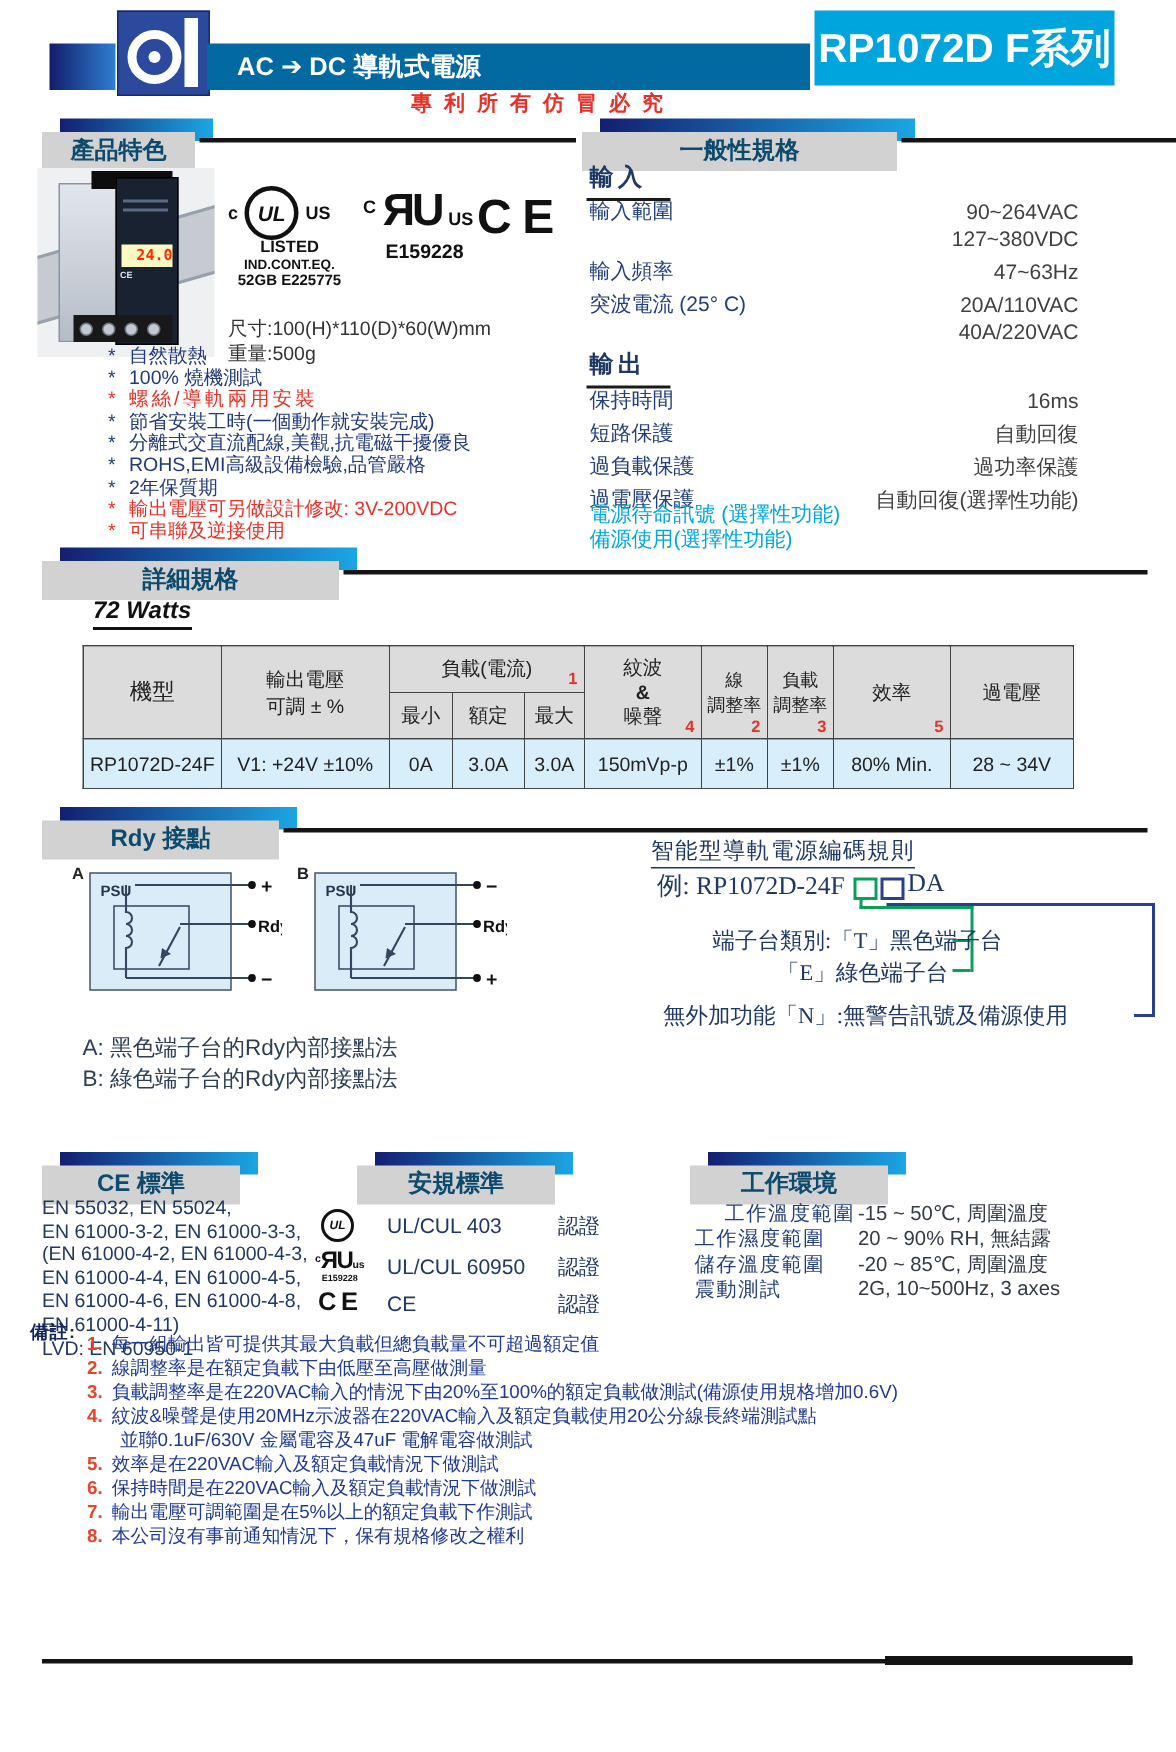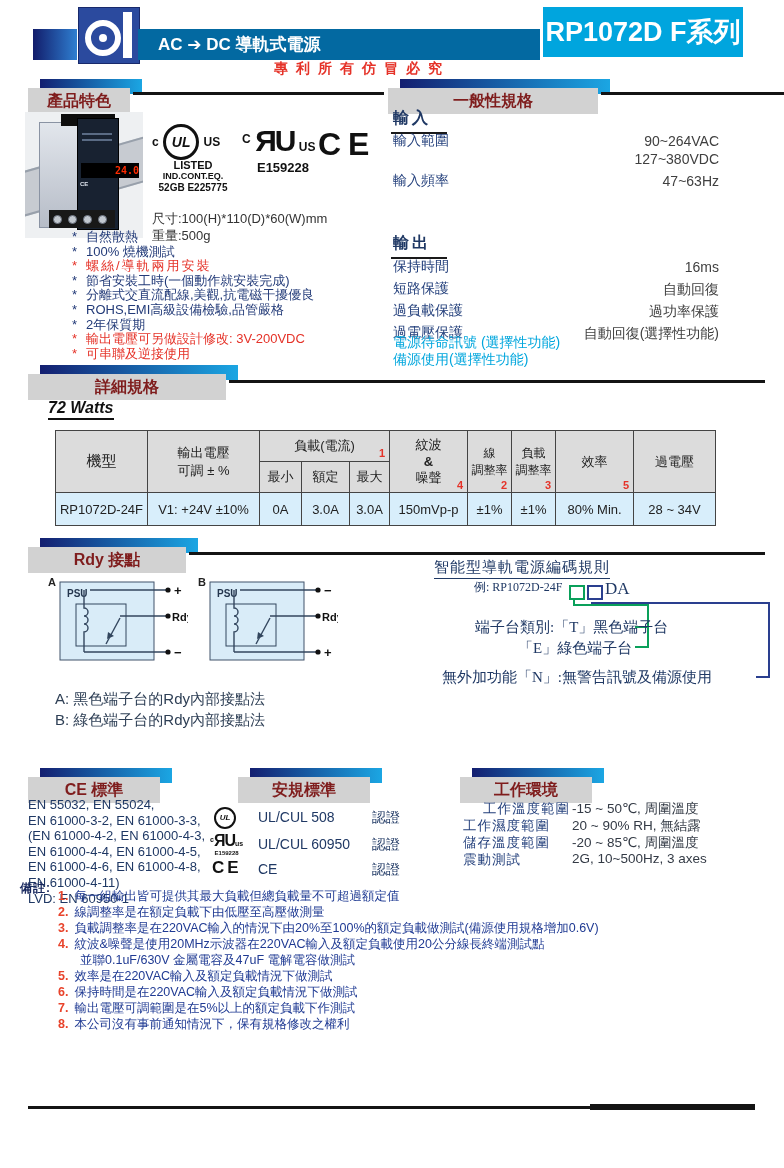--- a/index.html
+++ b/index.html
@@ -17,31 +17,31 @@
               color:#fff;font-weight:bold;font-size:17px;line-height:31px;padding-left:20px;box-sizing:border-box;}
   .series-banner{position:absolute;left:543px;top:7px;width:200px;height:50px;background:#00a5de;
                  color:#fff;font-weight:bold;font-size:27px;line-height:50px;text-align:center;}
   .patent{position:absolute;left:137px;top:60px;width:450px;text-align:center;color:#e53228;
           font-weight:bold;font-size:14px;letter-spacing:8px;}
   
   .sec{position:absolute;height:36px;}
   .sec-bar{position:absolute;left:12px;top:0;width:100%;height:15px;
            background:linear-gradient(90deg,#141f70,#1ba6e3);}
   .sec-box{position:absolute;left:0;top:9px;width:100%;height:26px;background:#d2d2d2;
-           text-align:center;font-weight:bold;font-size:16px;line-height:26px;color:#7f1d1d;}
+           text-align:center;font-weight:bold;font-size:16px;line-height:26px;color:#0c4a6e;}
   .hline{position:absolute;height:3px;background:#141414;}
   
   .photo{position:absolute;left:25px;top:112px;width:118px;height:126px;background:#eef0f2;overflow:hidden;}
   .rail{position:absolute;left:-14px;top:42px;width:150px;height:40px;background:#c7cbd1;
         border-top:2px solid #98a0ab;border-bottom:2px solid #98a0ab;transform:rotate(-16deg);}
   .psu-body{position:absolute;left:14px;top:10px;width:60px;height:104px;
             background:linear-gradient(180deg,#e2e6ec,#b6bcc7);border:1px solid #8a93a3;}
   .psu-panel{position:absolute;left:52px;top:6px;width:40px;height:110px;background:#182231;border:1px solid #000;}
   .psu-line{position:absolute;left:4px;width:30px;height:2px;background:#5a6b84;}
-  .psu-display{position:absolute;left:3px;top:44px;width:58px;height:15px;background:#000000;color:#ff2b00;
+  .psu-display{position:absolute;left:3px;top:44px;width:34px;height:15px;background:#fef9c3;color:#ff2b00;
                font-family:"DejaVu Sans Mono",monospace;font-weight:bold;font-size:10px;line-height:15px;text-align:right;}
   .psu-ce{position:absolute;left:2px;top:4px;color:#dfe5ee;font-size:6px;font-weight:bold;}
   .term-top{position:absolute;left:36px;top:2px;width:54px;height:12px;background:#0d0d0d;}
   .term-bot{position:absolute;left:24px;top:98px;width:66px;height:18px;background:#181818;}
   .screw{position:absolute;top:5px;width:7px;height:7px;border-radius:50%;background:#c2c8cf;border:1px solid #6b7280;}
   
   .cert-c{font-size:12px;font-weight:bold;color:#111;}
   .ul-circle{display:inline-block;width:30px;height:30px;border:3px solid #111;border-radius:50%;
              text-align:center;line-height:30px;font-weight:bold;font-style:italic;font-size:14px;color:#111;vertical-align:middle;}
   .cert-lines{position:absolute;font-weight:bold;color:#111;text-align:center;}
@@ -55,36 +55,36 @@
   .dim-text{position:absolute;font-size:13px;color:#333;}
   
   .sub-title{position:absolute;font-weight:bold;font-size:16px;color:#1f3864;
              border-bottom:2px solid #1a1a1a;padding:0 16px 3px 2px;letter-spacing:3px;}
   .gen-rows{position:absolute;width:326px;}
   .gen-row{display:flex;justify-content:space-between;align-items:flex-start;margin-bottom:4px;}
   .gen-label{font-size:14px;color:#24407c;white-space:nowrap;}
   .gen-vals{text-align:right;font-size:14px;color:#404040;line-height:18px;}
   .opt-line{position:absolute;font-size:14px;color:#00a6dd;white-space:nowrap;}
   
-  .watts{position:absolute;left:48px;top:399px;font-size:16px;font-weight:bold;font-style:italic;
+  .watts{position:absolute;left:62px;top:399px;font-size:16px;font-weight:bold;font-style:italic;
          color:#111;border-bottom:2px solid #111;padding-bottom:1px;}
   table.spec{position:absolute;left:55px;top:430px;border-collapse:collapse;table-layout:fixed;width:660px;}
   table.spec th, table.spec td{border:1px solid #444;text-align:center;vertical-align:middle;
          font-size:13px;color:#222;position:relative;padding:1px 0;}
   table.spec th{background:#dcdcdc;font-weight:normal;height:28px;}
   table.spec td{background:#d8eefb;height:30px;}
   .sup{position:absolute;right:4px;bottom:1px;color:#e53228;font-size:11px;font-weight:bold;}
   
   .rdy-caption{position:absolute;font-size:15px;color:#2e3f55;line-height:21px;white-space:nowrap;}
   
   .coding{position:absolute;left:430px;top:558px;width:354px;height:130px;
           font-family:"Liberation Serif","DejaVu Serif",serif;color:#1f3864;}
   .cod-title{position:absolute;left:4px;top:0;font-size:15px;letter-spacing:1px;border-bottom:1px solid #1f3864;padding-bottom:1px;}
   .cod-text{position:absolute;font-size:15px;white-space:nowrap;}
-  .cod-model{position:absolute;left:8px;top:21px;font-size:12px;margin-left:36px;}
+  .cod-model{position:absolute;left:8px;top:21px;font-size:17px;}
   .cod-box{position:absolute;width:12px;height:11px;top:27px;}
   .box-green{border:2px solid #0aa05a;}
   .box-navy{border:2px solid #2a3f8f;}
   .gline{position:absolute;background:#0aa05a;}
   .nline{position:absolute;background:#2a3f8f;}
   
   .ce-list{position:absolute;left:28px;top:797px;font-size:13px;line-height:15.6px;color:#1f3864;}
   .safety-row{position:absolute;font-size:14px;color:#1f3864;white-space:nowrap;}
   .safety-icon{position:absolute;color:#111;text-align:center;}
   .env-label{position:absolute;font-size:13.5px;color:#24407c;letter-spacing:1px;white-space:nowrap;}
@@ -181,20 +181,24 @@
 
   <div class="sub-title" style="left:391px;top:108px;">輸入</div>
   <div class="gen-rows" style="left:393px;top:132px;">
     <div class="gen-row">
       <span class="gen-label">輸入範圍</span>
       <span class="gen-vals"><span>90~264VAC</span><br><span>127~380VDC</span></span>
     </div>
     <div class="gen-row">
       <span class="gen-label">輸入頻率</span>
       <span class="gen-vals">47~63Hz</span>
+    </div>
+    <div class="gen-row">
+      <span class="gen-label">突波電流 (25° C)</span>
+      <span class="gen-vals"><span>20A/110VAC</span><br><span>40A/220VAC</span></span>
     </div>
   </div>
 
   <div class="sub-title" style="left:391px;top:233px;">輸出</div>
   <div class="gen-rows" style="left:393px;top:258px;">
     <div class="gen-row">
       <span class="gen-label">保持時間</span>
       <span class="gen-vals">16ms</span>
     </div>
     <div class="gen-row">
@@ -369,21 +373,21 @@
   </div>
 
   <div class="sec" style="left:238px;top:768px;width:132px;">
     <div class="sec-bar"></div>
     <div class="sec-box">安規標準</div>
   </div>
   <div class="safety-icon" style="left:214px;top:806px;">
     <span style="display:inline-block;width:18px;height:18px;border:2px solid #111;border-radius:50%;font-size:8px;font-weight:bold;line-height:18px;font-style:italic;">UL</span>
   </div>
   <div class="safety-row" style="left:258px;top:809px;">
-    <span>UL/CUL 508</span>
+    <span>UL/CUL 403</span>
   </div>
   <div class="safety-row" style="left:372px;top:809px;">認證</div>
 
   <div class="safety-icon" style="left:210px;top:832px;">
     <span style="font-size:7px;font-weight:bold;vertical-align:4px;">c</span><span style="font-size:16px;font-weight:bold;letter-spacing:-1px;">ЯU</span><span style="font-size:7px;font-weight:bold;">us</span>
     <div style="font-size:6px;font-weight:bold;">E159228</div>
   </div>
   <div class="safety-row" style="left:258px;top:836px;">
     <span>UL/CUL 60950</span>
   </div>

